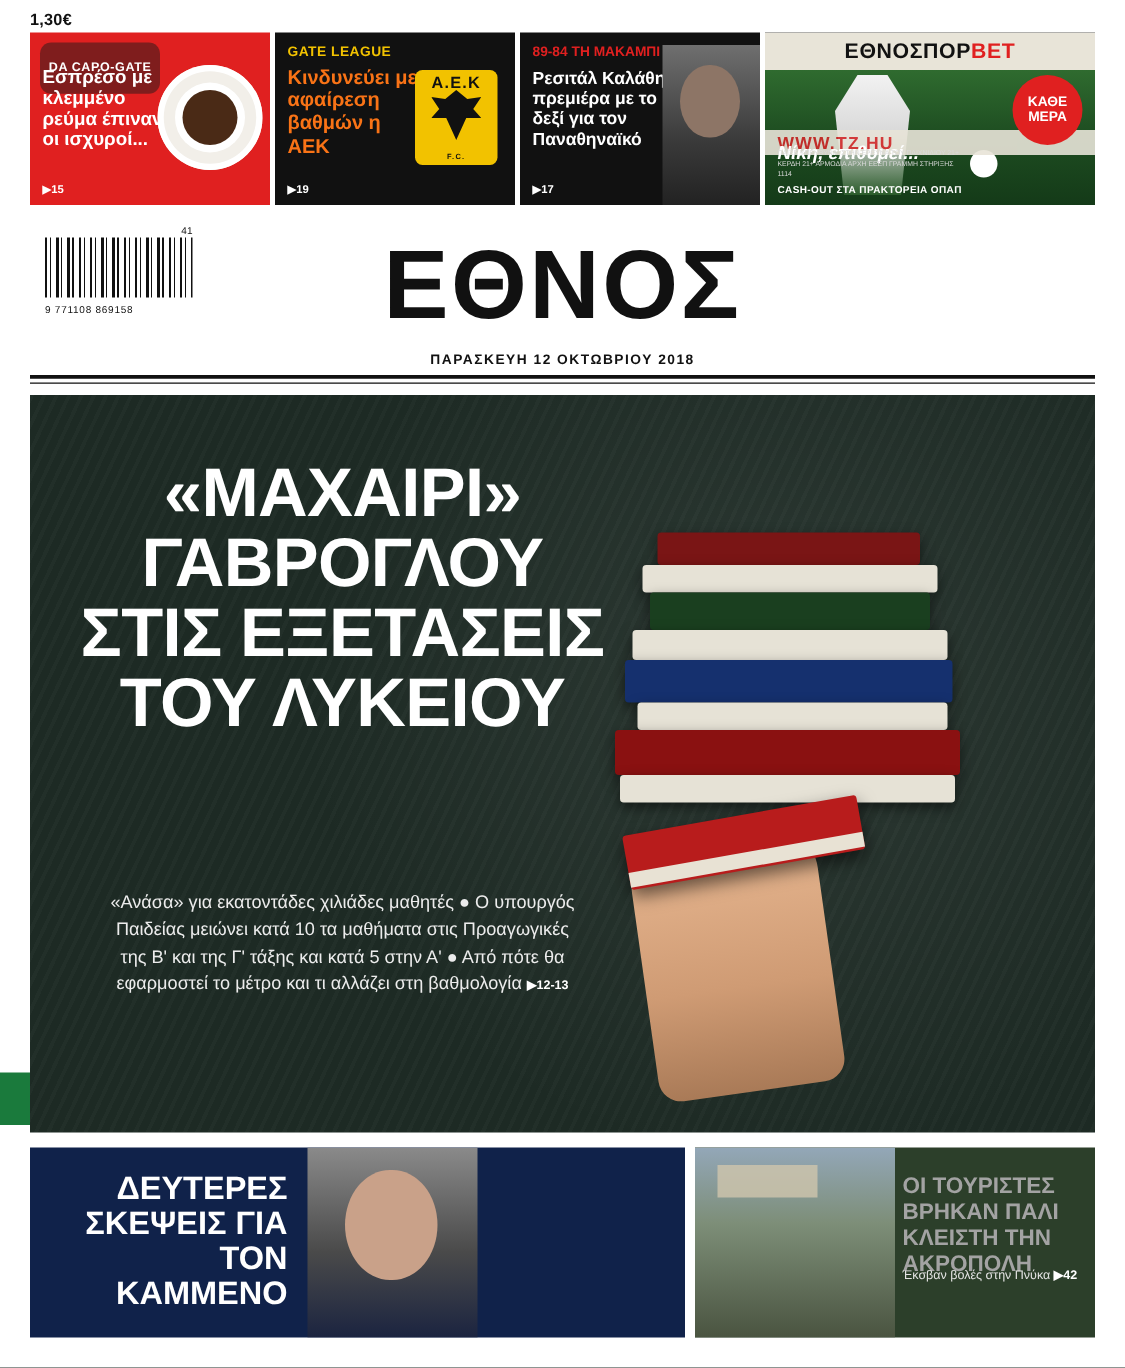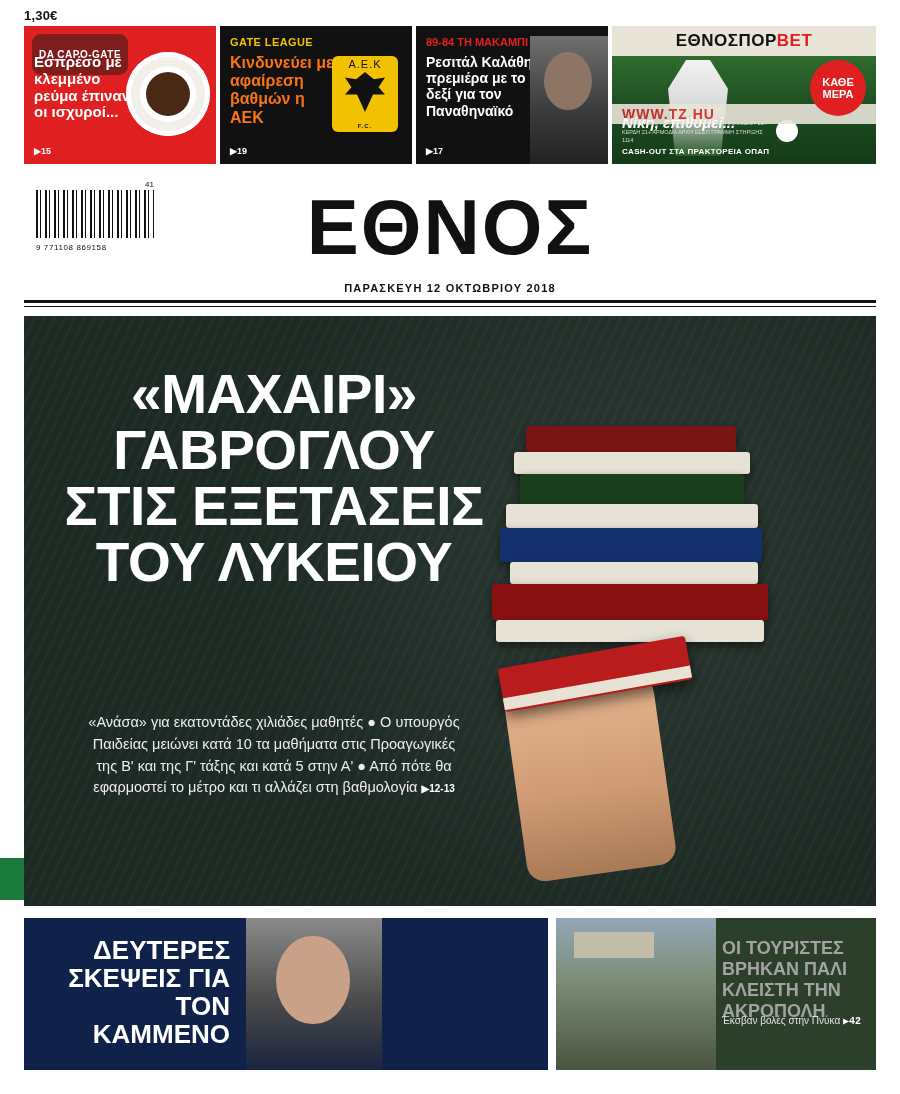--- a/index.html
+++ b/index.html
@@ -54,21 +54,21 @@
   .t2 .txt{position:absolute;left:10px;top:28px;width:104px;color:#f97316;font-size:16px;font-weight:700;line-height:1.14;}
   .t2 .pg{position:absolute;left:10px;bottom:8px;color:#fff;font-size:9px;font-weight:700;}
   .aek{
     position:absolute;right:14px;top:30px;width:66px;height:76px;border-radius:6px;
     background:#f2c200;
   }
   .aek .eagle{
     position:absolute;left:50%;top:16px;margin-left:-20px;width:40px;height:40px;
     background:#111;clip-path:polygon(50% 0,72% 18%,100% 14%,84% 38%,100% 56%,70% 56%,50% 100%,30% 56%,0 56%,16% 38%,0 14%,28% 18%);
   }
-  .aek .lbl{position:absolute;left:0;right:0;top:2px;text-align:center;font-size:11px;font-weight:400;color:#111;letter-spacing:1px;}
+  .aek .lbl{position:absolute;left:0;right:0;top:2px;text-align:center;font-size:13px;font-weight:700;color:#111;letter-spacing:1px;}
   .aek .sub{position:absolute;left:0;right:0;bottom:3px;text-align:center;font-size:6px;font-weight:700;color:#111;letter-spacing:1px;}
 
   .t3{width:192px;background:#111;}
   .t3 .kick{position:absolute;left:10px;top:10px;color:#e02020;font-size:11px;font-weight:700;}
   .t3 .txt{position:absolute;left:10px;top:28px;width:112px;color:#fff;font-size:14px;font-weight:700;line-height:1.16;}
   .t3 .pg{position:absolute;left:10px;bottom:8px;color:#fff;font-size:9px;font-weight:700;}
   .face{
     position:absolute;right:0;bottom:0;width:78px;height:128px;
     background:linear-gradient(180deg,#6f6f6f 0%,#3a3a3a 60%,#222 100%);
   }
@@ -195,21 +195,21 @@
     position:absolute;left:0;top:0;width:160px;height:152px;
     background:linear-gradient(180deg,#93a7b8 0%,#7d8e78 40%,#4a5440 100%);
   }
   .br .photo:after{
     content:"";position:absolute;left:18px;top:14px;width:80px;height:26px;background:#cfc6ad;opacity:.8;
   }
   .br .hd{
     position:absolute;left:166px;top:20px;right:10px;color:#a3a3a3;font-size:18px;font-weight:700;line-height:1.16;
   }
   .br .sub{position:absolute;left:166px;top:96px;right:10px;color:#e3e3e3;font-size:10px;line-height:1.35;}
-  .br .sub .pg{font-weight:700;color:#fff;font-family:Liberation Mono, monospace;}
+  .br .sub .pg{font-weight:700;color:#fff;}
 </style>
 </head>
 <body>
 
 <div class="page">
 
   <div class="price">1,30€</div>
 
   <div class="topstrip">
 

